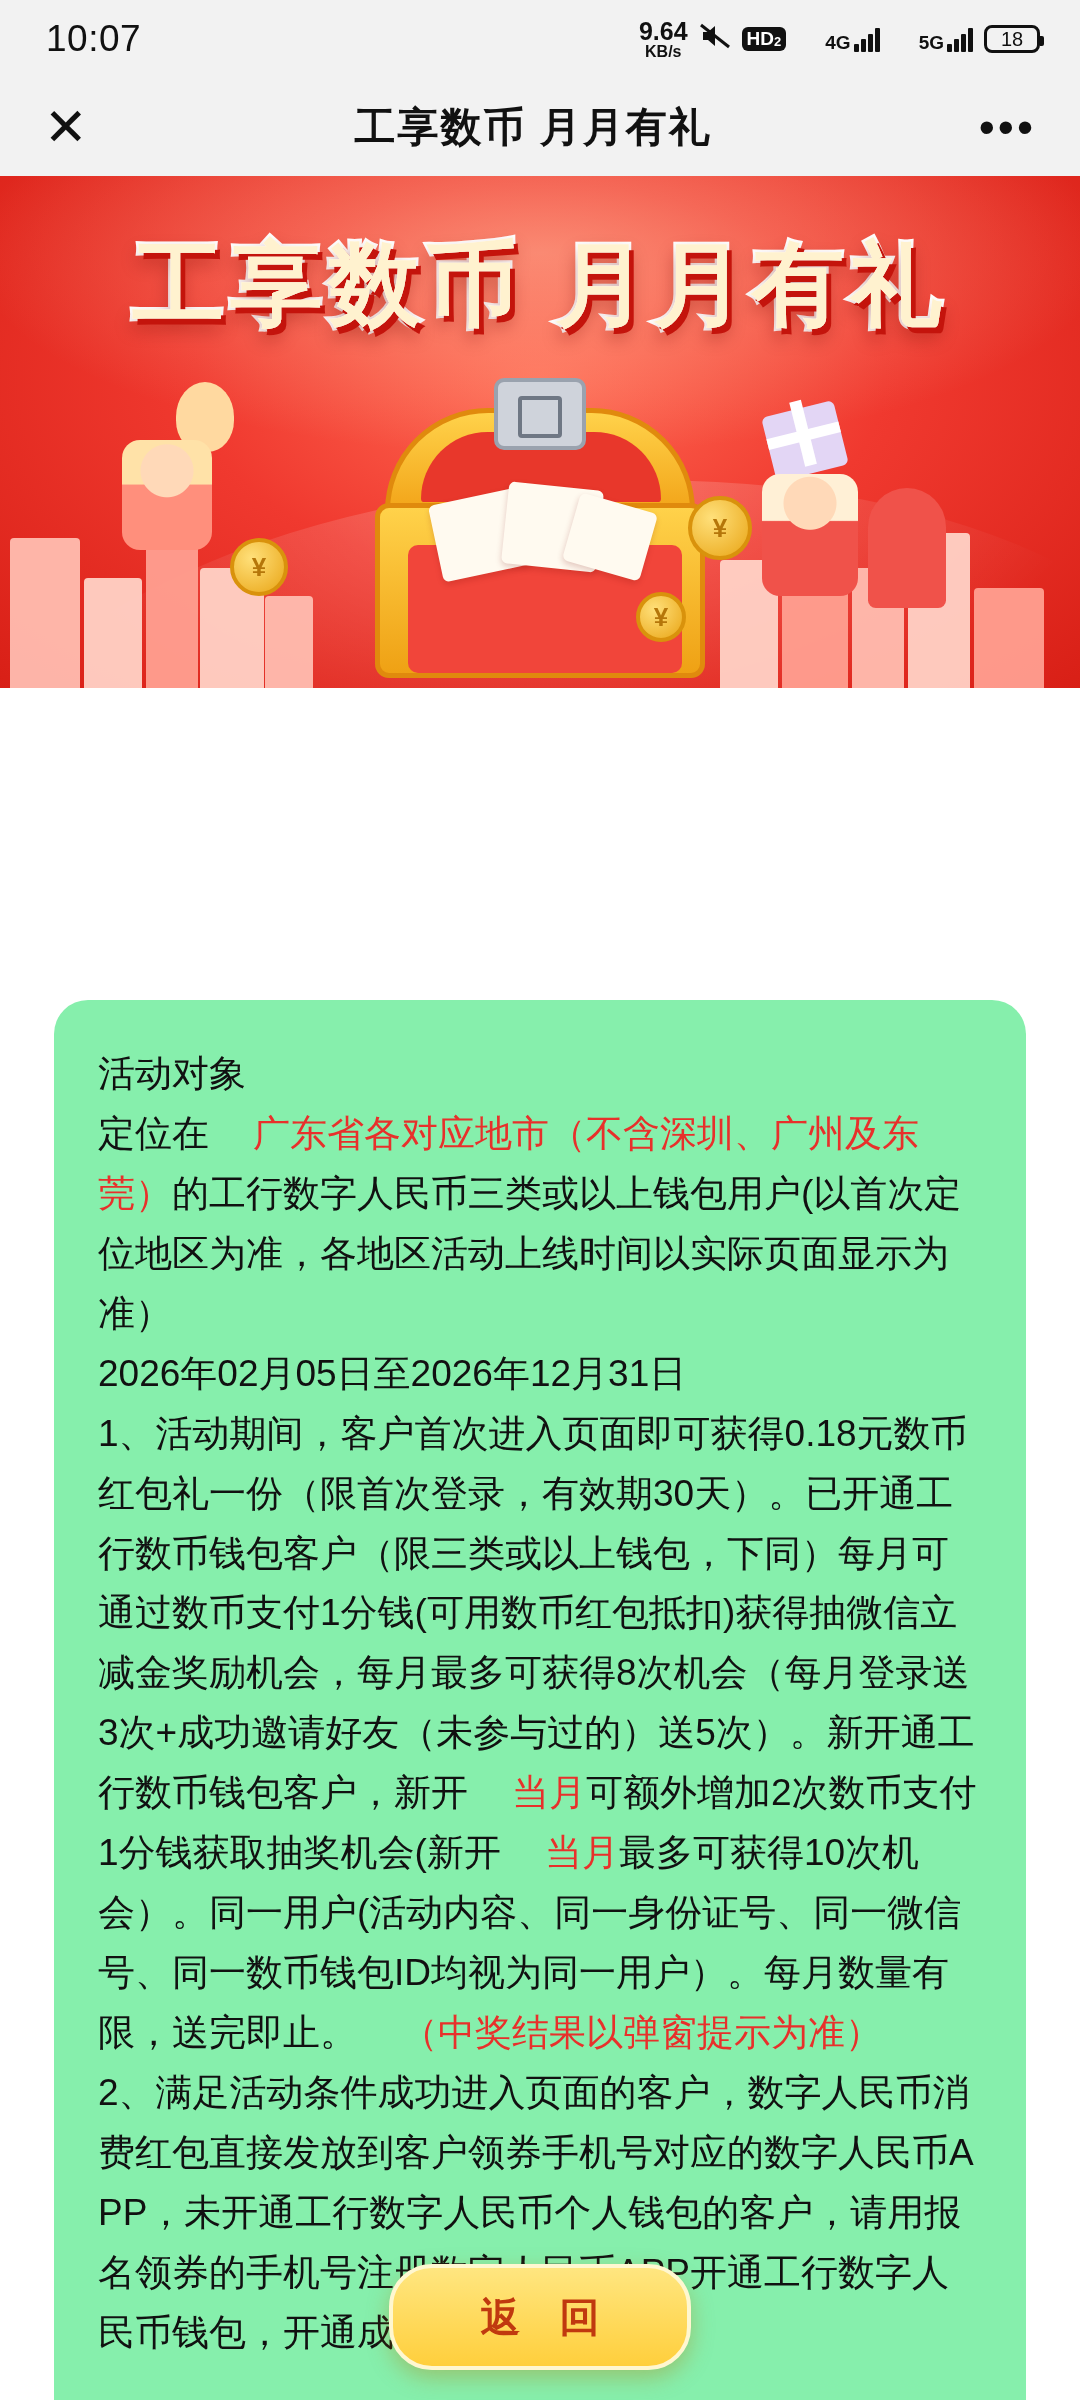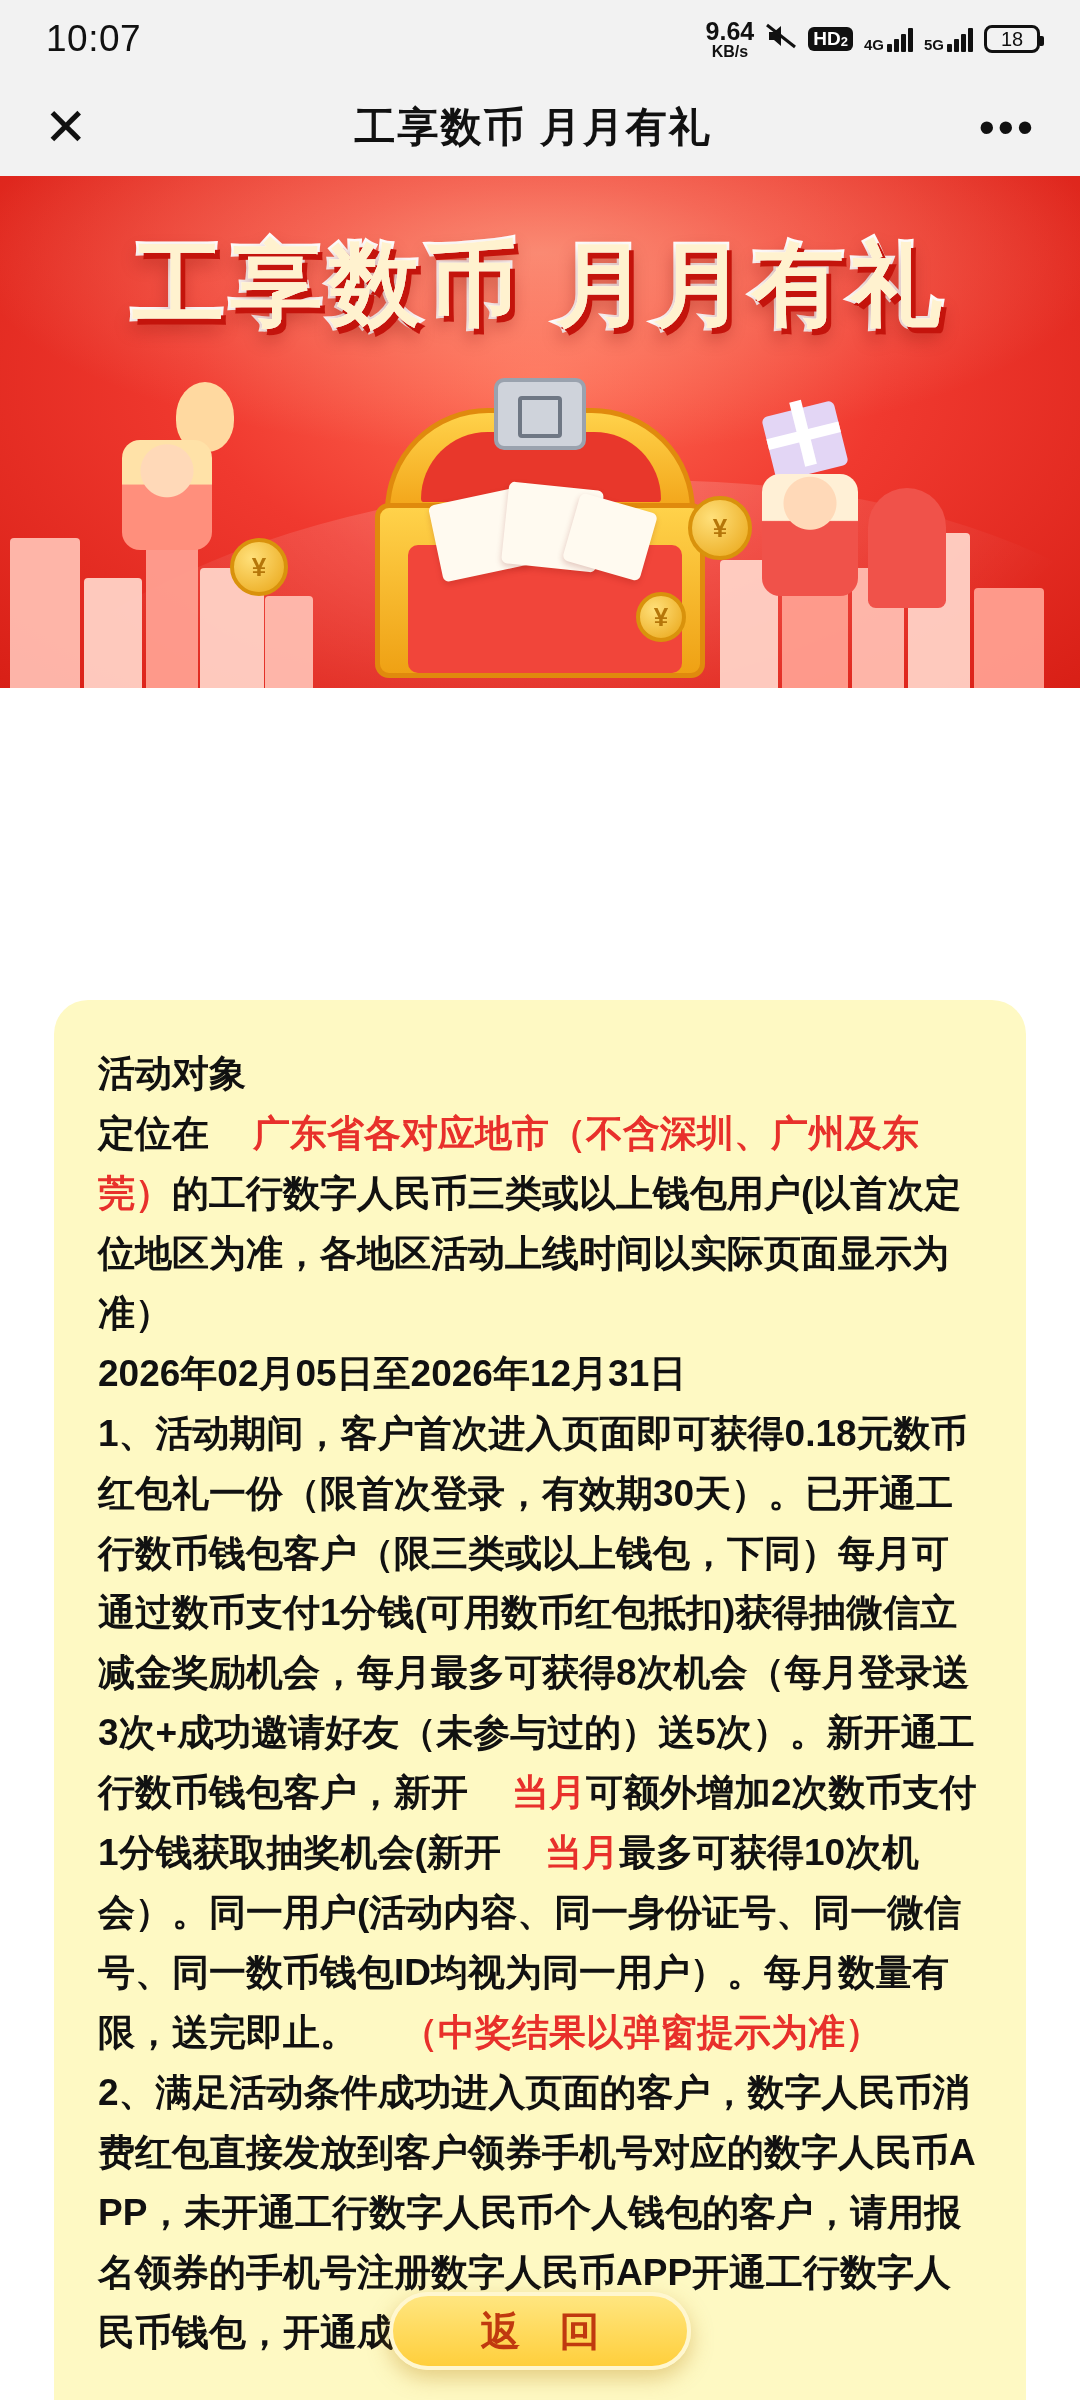--- a/index.html
+++ b/index.html
@@ -21,21 +21,21 @@
   .status-right { display: flex; align-items: center; gap: 11px; }
   .kbs { display: flex; flex-direction: column; align-items: center; line-height: 1; }
   .kbs .n { font-size: 25px; font-weight: bold; color: #111; }
   .kbs .u { font-size: 16px; font-weight: bold; color: #111; }
   .mute-ico { font-size: 26px; color: #111; position: relative; }
   .hd-badge {
     background: #111; color: #fff; font-size: 19px; font-weight: bold;
     border-radius: 6px; padding: 2px 5px 3px 5px; display: flex; align-items: flex-end; line-height: 1;
   }
   .hd-badge sub { font-size: 13px; }
-  .net-label { font-size: 15px; font-weight: bold; color: #111; line-height: 1; }
+  .net-label { font-size: 19px; font-weight: bold; color: #111; line-height: 1; margin-left: 28px; }
   .sig { display: flex; align-items: flex-end; gap: 2px; height: 26px; }
   .sig i { display: block; width: 5px; background: #111; border-radius: 1px; }
   .sig i:nth-child(1){height:8px}.sig i:nth-child(2){height:13px}
   .sig i:nth-child(3){height:18px}.sig i:nth-child(4){height:24px}
   .grp { display: flex; align-items: flex-end; gap: 3px; }
   .batt {
     width: 56px; height: 28px; border: 3px solid #111; border-radius: 8px;
     display: flex; align-items: center; justify-content: center; position: relative;
   }
   .batt::after { content:""; position:absolute; right:-7px; top:8px; width:4px; height:10px; background:#111; border-radius:0 2px 2px 0; }
@@ -112,33 +112,32 @@
   .kid { position:absolute; }
   .balloon { position:absolute; width:58px; height:70px; border-radius:50% 50% 45% 45%; background:#ffd9a0; }
   .balloon::after{content:"";position:absolute;left:50%;bottom:-16px;width:2px;height:18px;background:#ffd9a0;}
   .gift { position:absolute; width:74px; height:66px; background:#e3d6f5; border-radius:6px; }
   .gift::before{content:"";position:absolute;left:50%;top:-8px;transform:translateX(-50%);width:12px;height:66px;background:#fff;}
   .gift::after{content:"";position:absolute;top:22px;left:0;width:74px;height:11px;background:#fff;}
 
   
   .card {
     position:absolute; left:54px; right:54px; top:1000px; bottom:0;
-    background:#fef9c3; border-radius:34px 34px 0 0;
+    background:#86efac; border-radius:34px 34px 0 0;
     padding: 44px 44px 0 44px;
     overflow:hidden;
-    font-weight:bold;
   }
   .sec-head { font-size: 37px; color:#111; line-height:1.62; }
   .para { font-size: 37px; color:#111; line-height:1.62; word-break: break-all; }
   .red { color:#e8302b;margin-left:44px; }
 
   
   .backbtn {
     position:absolute; left:50%; transform:translateX(-50%); bottom:30px;
-    width:302px; height:78px; border-radius:43px;
+    width:302px; height:106px; border-radius:43px;
     background: linear-gradient(180deg,#ffe680,#ffcf3c);
     border:4px solid #fff7d0;
     box-shadow: 0 8px 22px rgba(180,120,0,.35);
     display:flex; align-items:center; justify-content:center;
     font-size:40px; font-weight:bold; color:#c0390f; letter-spacing:14px;
     text-indent:14px; cursor:pointer;
   }
 </style>
 </head>
 <body>

